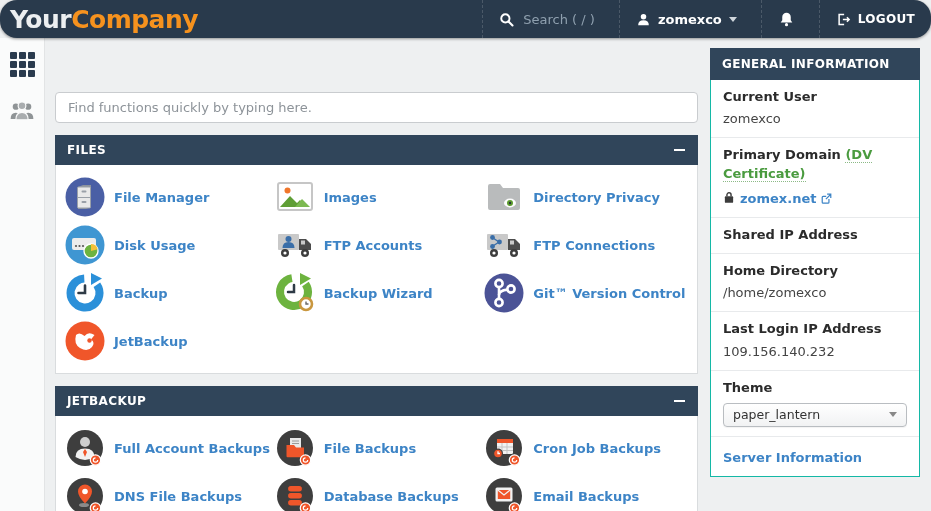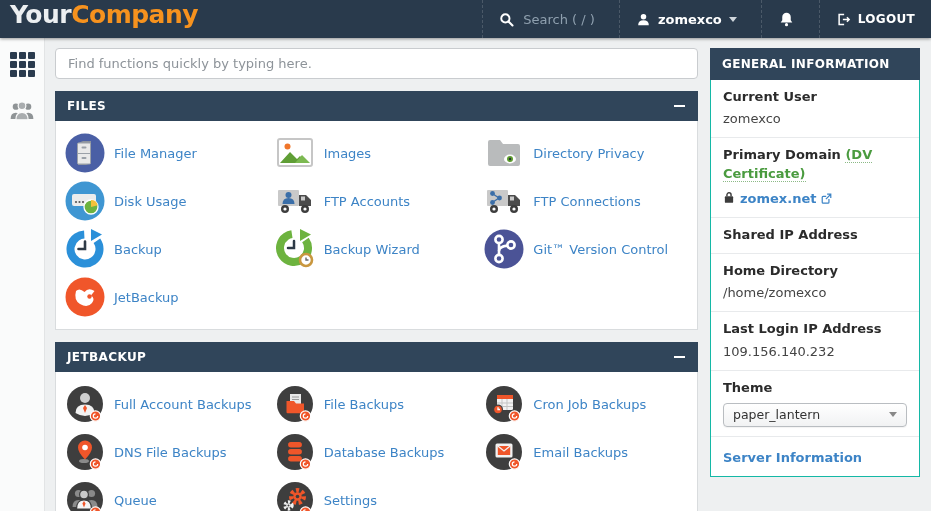--- a/index.html
+++ b/index.html
@@ -5,22 +5,22 @@
   * { margin:0; padding:0; box-sizing:border-box; }
   html,body { width:931px; height:511px; overflow:hidden; }
   body {
     font-family:"DejaVu Sans","Liberation Sans",sans-serif;
     background:#eef0f1; color:#333; position:relative;
   }
 
   
   .topbar {
     position:absolute; top:0; left:0; width:931px; height:38px;
-    background:#293a4c; display:flex; align-items:flex-start;
-    box-shadow:0 1px 3px rgba(0,0,0,.4); z-index:10;
+    background:#293a4c; display:flex; align-items:center;
+    box-shadow:0 1px 3px rgba(0,0,0,.4); z-index:10;border-radius:17px;
   }
   .logo { font-size:25px; font-weight:700; padding-left:10px; letter-spacing:-.5px; }
   .logo .p1 { color:#eceff1; }
   .logo .p2 { color:#f6921e; }
   .topbar-right { margin-left:auto; display:flex; height:100%; align-items:stretch;gap:8px; }
   .tb-sec {
     display:flex; align-items:center; padding:0 16px; cursor:pointer;
     border-left:1px dashed rgba(255,255,255,.16);
   }
   .tb-search-text { color:#8fa0af; font-size:13px; margin-left:9px; }
@@ -37,37 +37,38 @@
   }
   .grid-icon { display:grid; grid-template-columns:repeat(3,7px); grid-template-rows:repeat(3,7px); gap:2px; cursor:pointer; }
   .grid-icon div { background:#2a3b4e; border-radius:1px; }
 
   
   .main-col { position:absolute; top:48px; left:55px; width:643px; }
   .quick-find {
     width:100%; height:31px; border:1px solid #c9cccf; border-radius:4px;
     padding:12px 12px; font-size:13px; color:#555; background:#fff; outline:none;
     font-family:"DejaVu Sans","Liberation Sans",sans-serif;
+    margin-top:44px;
   }
   .quick-find::placeholder { color:#8d9399; }
 
   .panel { margin-top:12px; background:#fff; border:1px solid #d9dcde; border-top:none; }
   .panel-head {
     background:#30455a; color:#fff; height:30px; display:flex; align-items:center;
     padding:0 12px; font-size:12px; font-weight:700; letter-spacing:.4px;
     margin:0 -1px; border:none;
   }
   .collapse-btn { margin-left:auto; width:14px; height:14px; display:flex; align-items:center; justify-content:center; cursor:pointer; }
   .collapse-btn span { display:block; width:11px; height:2px; background:#fff; }
 
   .items-grid { display:grid; grid-template-columns:repeat(3,1fr); padding:8px 6px; }
   .item { display:flex; align-items:center; height:48px; padding-left:2px; cursor:pointer; }
   .item .ic { width:42px; height:42px; flex:0 0 42px; }
   .item .ic svg { width:42px; height:42px; display:block; }
-  .item .lbl { color:#3d84c6; font-size:13px; font-weight:400; margin-left:8px; white-space:nowrap; }
+  .item .lbl { color:#3d84c6; font-size:13px; font-weight:700; margin-left:8px; white-space:nowrap; }
 
   
   .right-col { position:absolute; top:48px; left:710px; width:210px; }
   .rpanel { background:#fff; border:1px solid #14b8a6; }
   .rpanel-head {
     background:#30455a; color:#fff; height:32px; display:flex; align-items:center;
     padding:0 12px; font-size:12px; font-weight:700; letter-spacing:.3px; margin:-1px -1px 0;
   }
   .info-row { padding:8px 12px 9px; border-bottom:1px solid #e8eaec; }
   .info-row:last-child { border-bottom:none; }

